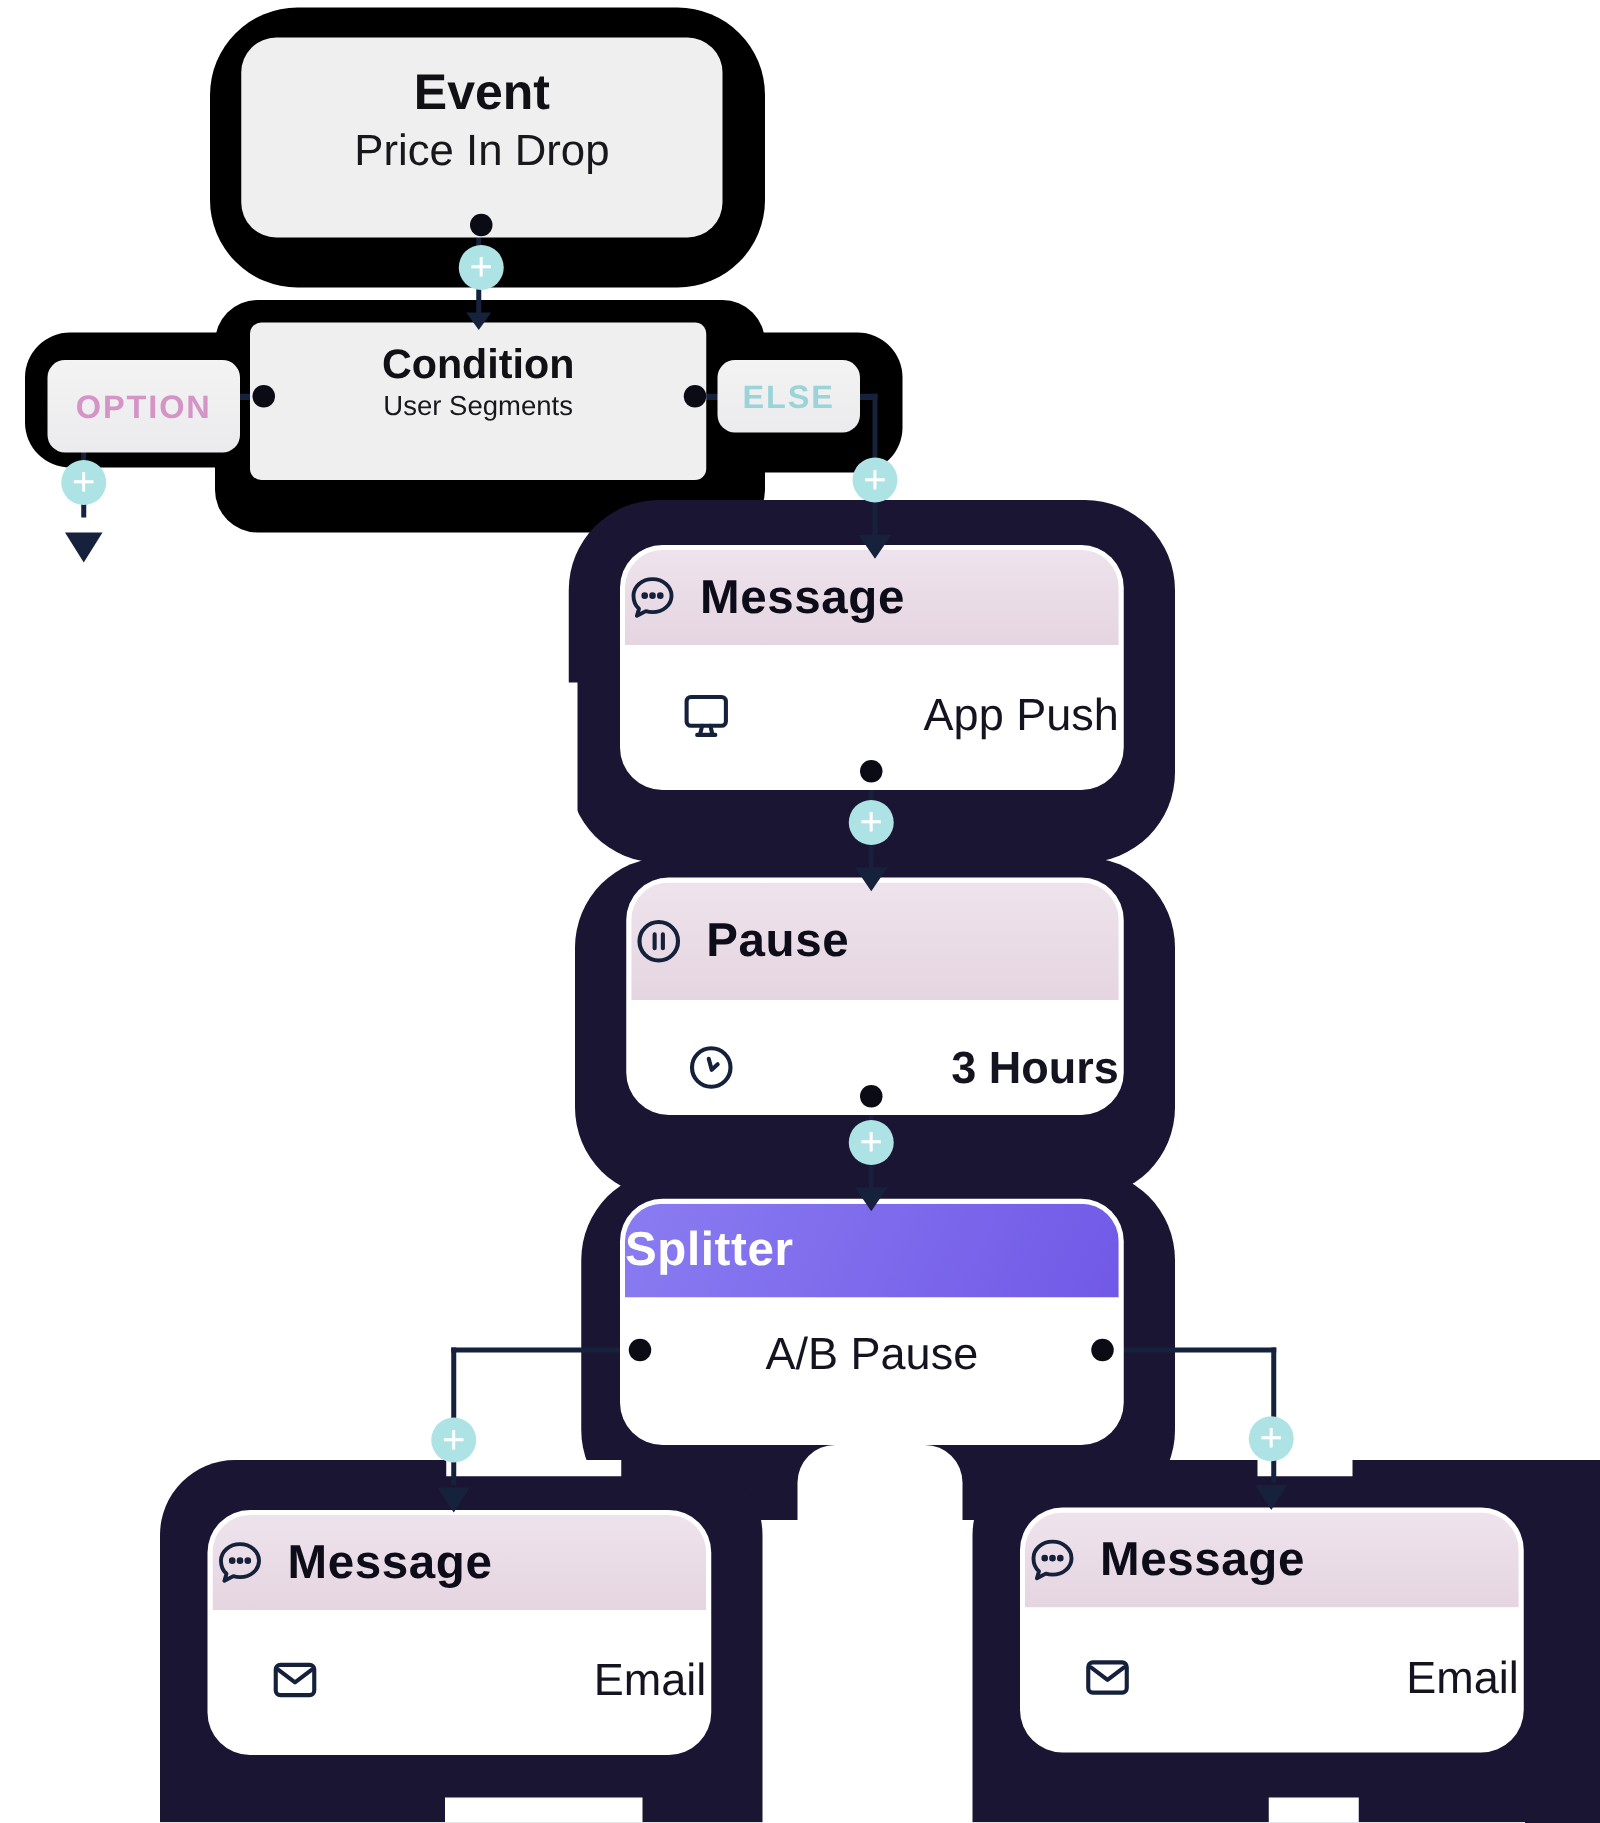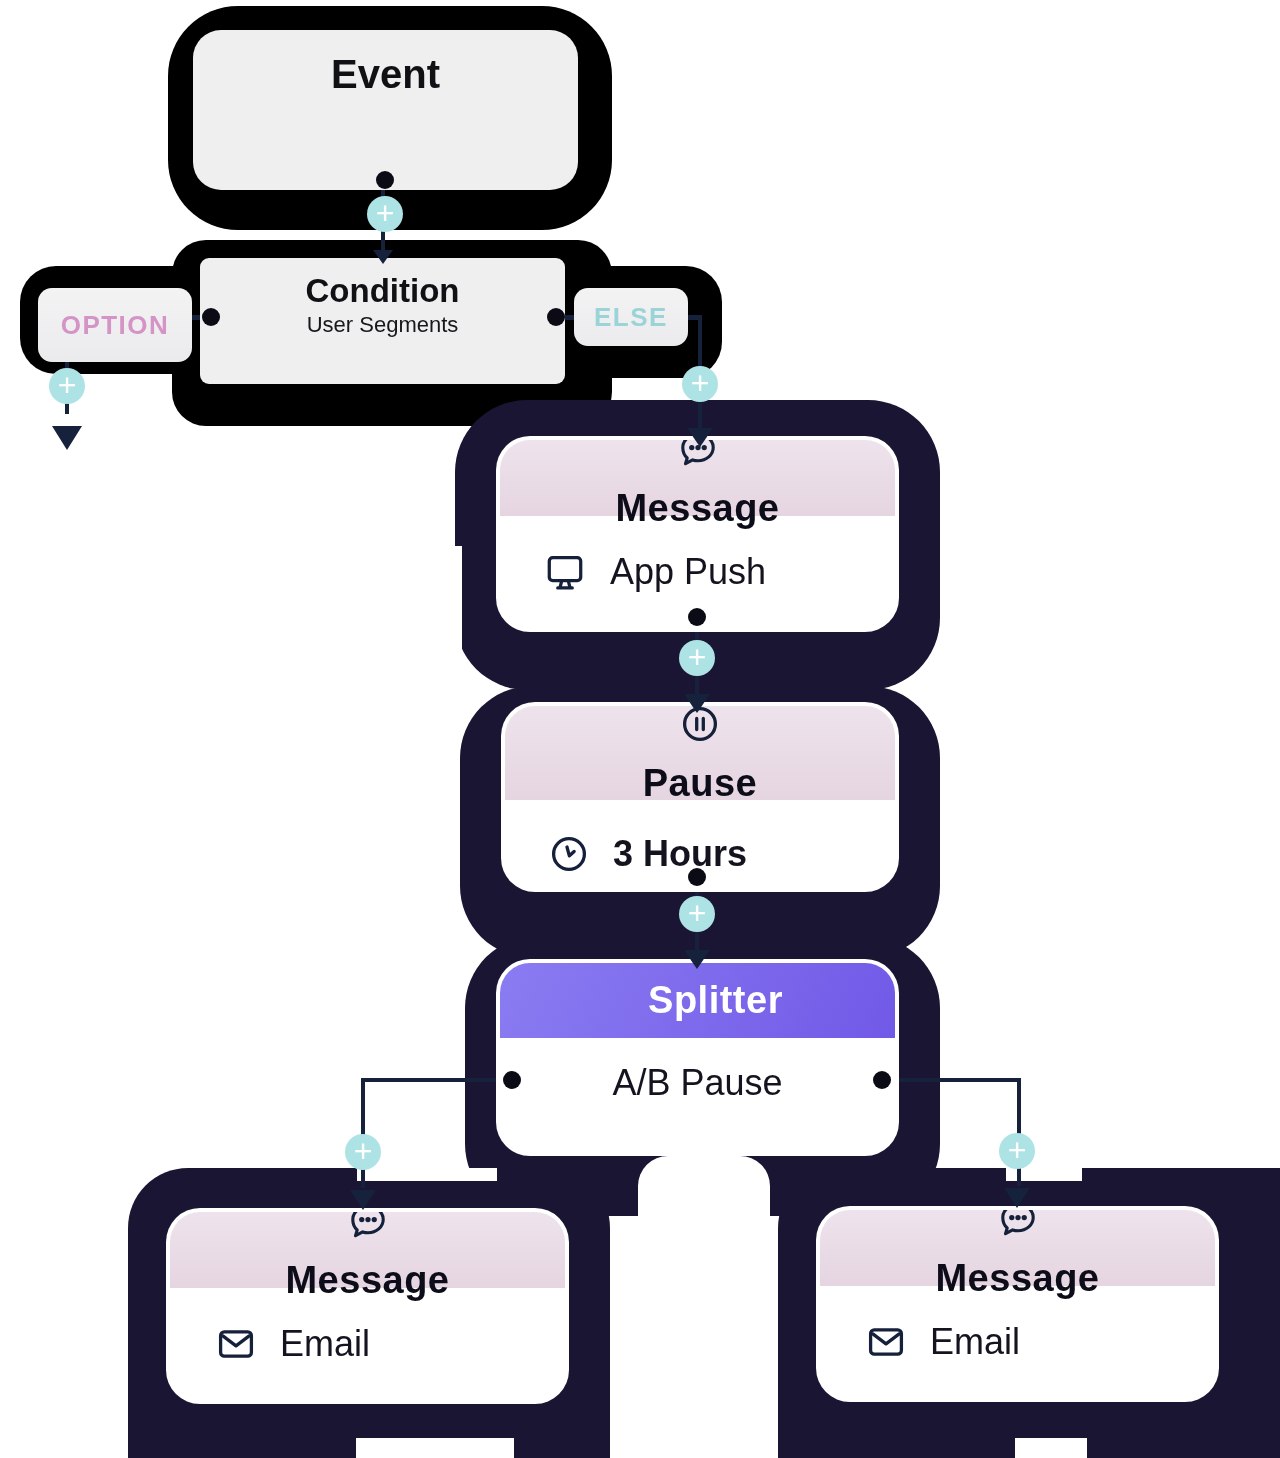--- a/index.html
+++ b/index.html
@@ -18,26 +18,26 @@
        border-left:13px solid transparent;border-right:13px solid transparent;
        border-top:19px solid #16213c;}
   .dot{position:absolute;width:18px;height:18px;border-radius:50%;background:#0b0b15;z-index:6;}
   .plus{position:absolute;width:36px;height:36px;border-radius:50%;background:#aee3e6;
         color:#ffffff;display:flex;align-items:center;justify-content:center;
         font-size:32px;font-weight:400;line-height:0;z-index:6;cursor:pointer;padding-bottom:2px;box-sizing:border-box;}
   
   .card{position:absolute;z-index:4;border-radius:30px;overflow:hidden;background:#ffffff;}
   .card.on-navy{box-shadow:0 0 0 4px #ffffff;}
   .card.gray{background:#efeff0;border-radius:28px;overflow:visible;text-align:center;}
-  .hd{display:flex;align-items:center;justify-content:center;gap:16px;flex-direction:column;}
+  .hd{display:flex;align-items:center;gap:16px;}
   .hd.pink{background:linear-gradient(180deg,#eee3ec 0%,#e5d5e1 100%);}
   .hd.purple{background:linear-gradient(115deg,#8a7cf1 0%,#7159e7 100%);}
   .hd-title{font-size:38px;font-weight:800;color:#0d0d19;letter-spacing:.5px;}
   .hd.purple .hd-title{color:#ffffff;}
-  .bd{display:flex;align-items:center;gap:22px;padding-left:42px;background:#ffffff;}
+  .bd{display:flex;align-items:center;gap:22px;padding-left:42px;background:#ffffff;justify-content:space-between;}
   .bd-label{font-size:36px;color:#141420;}
   .bd.center{justify-content:center;padding-left:0;align-items:flex-start;padding-top:24px;}
   .ev-title{font-size:40px;font-weight:800;color:#101015;margin-top:22px;}
   .ev-sub{font-size:35px;color:#18181c;margin-top:4px;}
   .cd-title{font-size:33px;font-weight:800;color:#101015;margin-top:14px;}
   .cd-sub{font-size:22px;color:#18181c;margin-top:2px;}
   .pill{position:absolute;z-index:4;border-radius:14px;background:linear-gradient(180deg,#f4f3f4,#ebeaec);
         display:flex;align-items:center;justify-content:center;font-weight:800;font-size:26px;
         letter-spacing:1.5px;cursor:pointer;}
   .pill.option{color:#d494c6;}
@@ -98,20 +98,21 @@
   <div class="plus" style="left:367px;top:196px;">+</div>
   <div class="plus" style="left:49px;top:368px;">+</div>
   <div class="plus" style="left:682px;top:366px;">+</div>
   <div class="plus" style="left:679px;top:640px;">+</div>
   <div class="plus" style="left:679px;top:896px;">+</div>
   <div class="plus" style="left:345px;top:1134px;">+</div>
   <div class="plus" style="left:999px;top:1133px;">+</div>
 
   <div class="card gray" style="left:193px;top:30px;width:385px;height:160px;">
     <div class="ev-title">Event</div>
+    <div class="ev-sub">Price In Drop</div>
   </div>
 
   <div class="card gray" style="left:200px;top:258px;width:365px;height:126px;border-radius:9px;">
     <div class="cd-title">Condition</div>
     <div class="cd-sub">User Segments</div>
   </div>
   <div class="pill option" style="left:38px;top:288px;width:154px;height:74px;">
     <span>OPTION</span>
   </div>
   <div class="pill else" style="left:574px;top:288px;width:114px;height:58px;">
@@ -156,21 +157,21 @@
         <svg viewBox="0 0 24 24" width="44" height="44" fill="none" stroke="#15203a" stroke-width="1.8" stroke-linecap="round" stroke-linejoin="round">
           <circle cx="12" cy="12" r="8.4"></circle>
           <path d="M10.9 8.2l1.3 4.8 2.6-2.4"></path>
         </svg>
       </span>
       <span class="bd-label">3 Hours</span>
     </div>
   </div>
 
   <div class="card on-navy" style="left:500px;top:963px;width:395px;height:189px;">
-    <div class="hd purple" style="height:75px;padding-left:36px;">
+    <div class="hd purple" style="height:75px;">
       <span class="hd-title">Splitter</span>
     </div>
     <div class="bd center" style="height:114px;">
       <span class="bd-label">A/B Pause</span>
     </div>
   </div>
 
   <div class="card on-navy" style="left:170px;top:1212px;width:395px;height:188px;">
     <div class="hd pink" style="height:76px;">
       <span class="icon">

